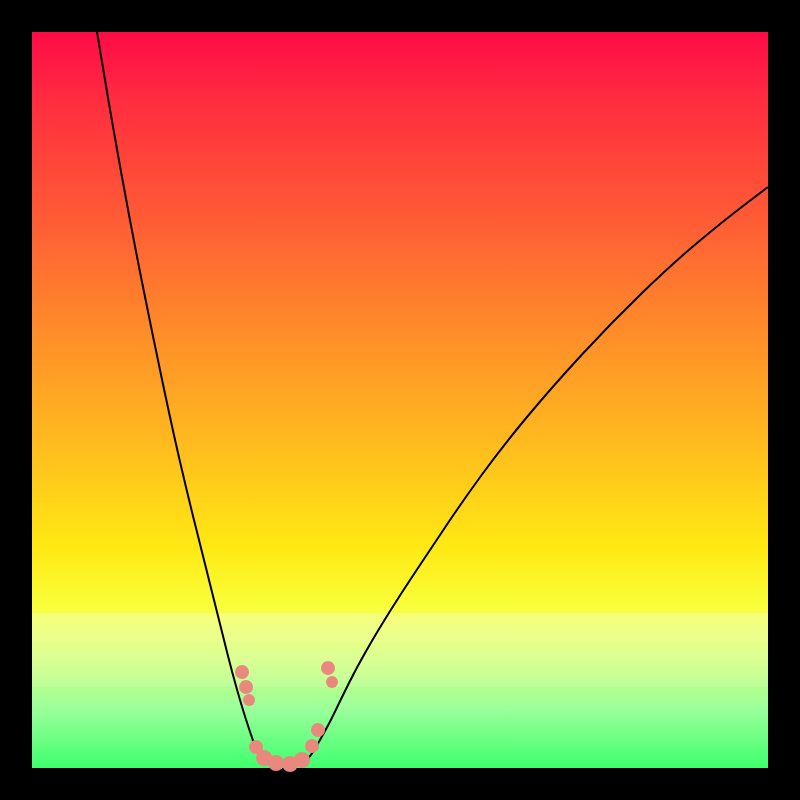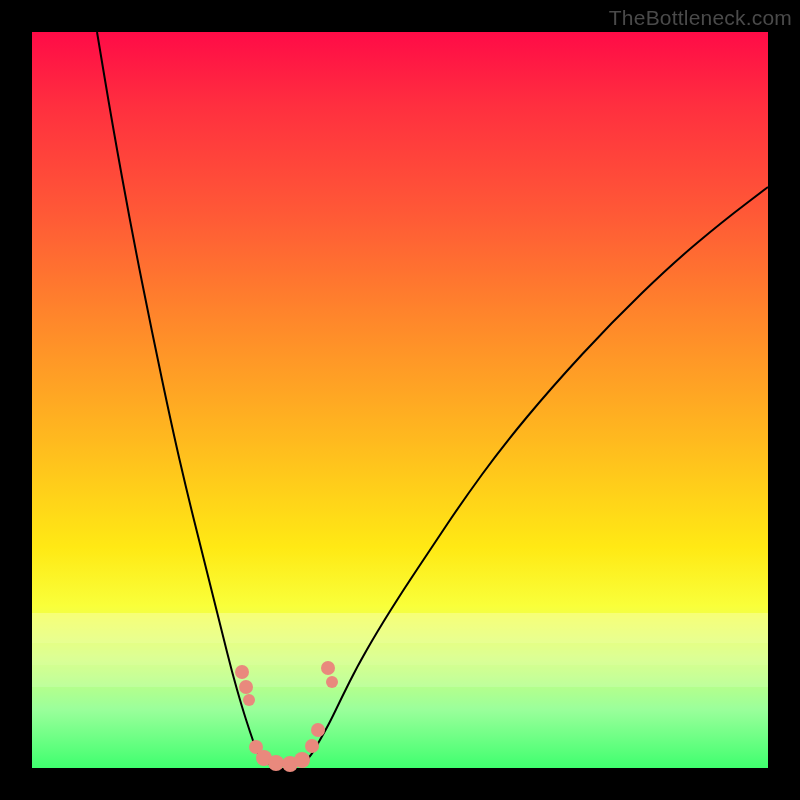--- a/index.html
+++ b/index.html
@@ -98,14 +98,13 @@
           <circle cx="244" cy="731" r="8" class="marker"></circle>
           <circle cx="258" cy="732" r="8" class="marker"></circle>
           <circle cx="270" cy="728" r="8" class="marker"></circle>
           <circle cx="280" cy="714" r="7" class="marker"></circle>
           <circle cx="286" cy="698" r="7" class="marker"></circle>
           <circle cx="296" cy="636" r="7" class="marker"></circle>
           <circle cx="300" cy="650" r="6" class="marker"></circle>
         </g>
     </svg>
   </div>
-  <div class="watermark">TheBottleneck.com</div>
 </div>
 
 </body></html>

